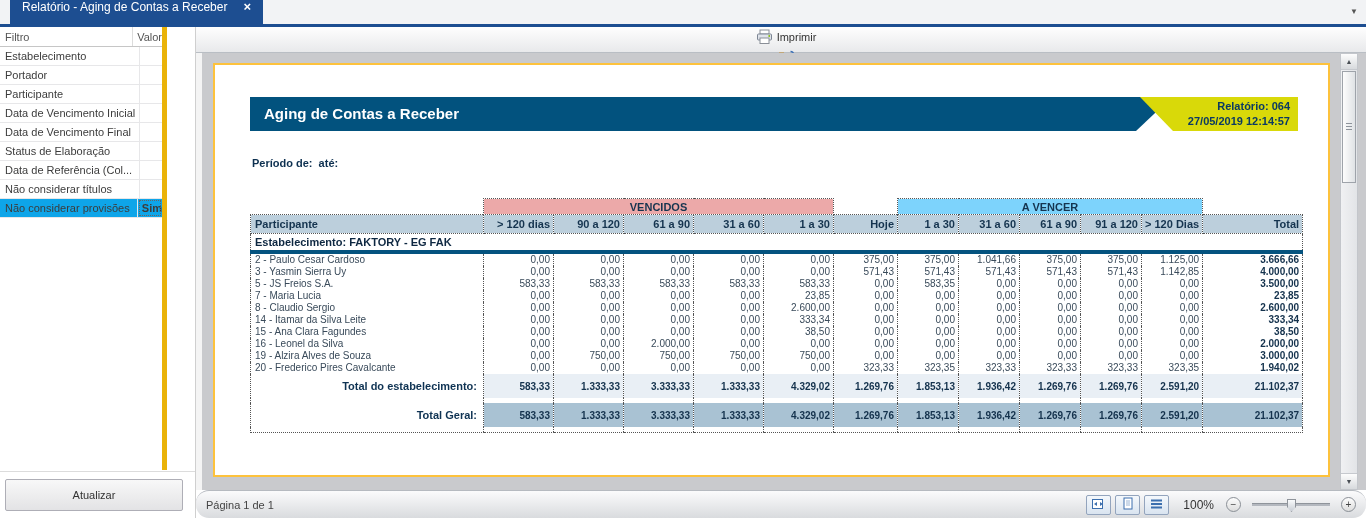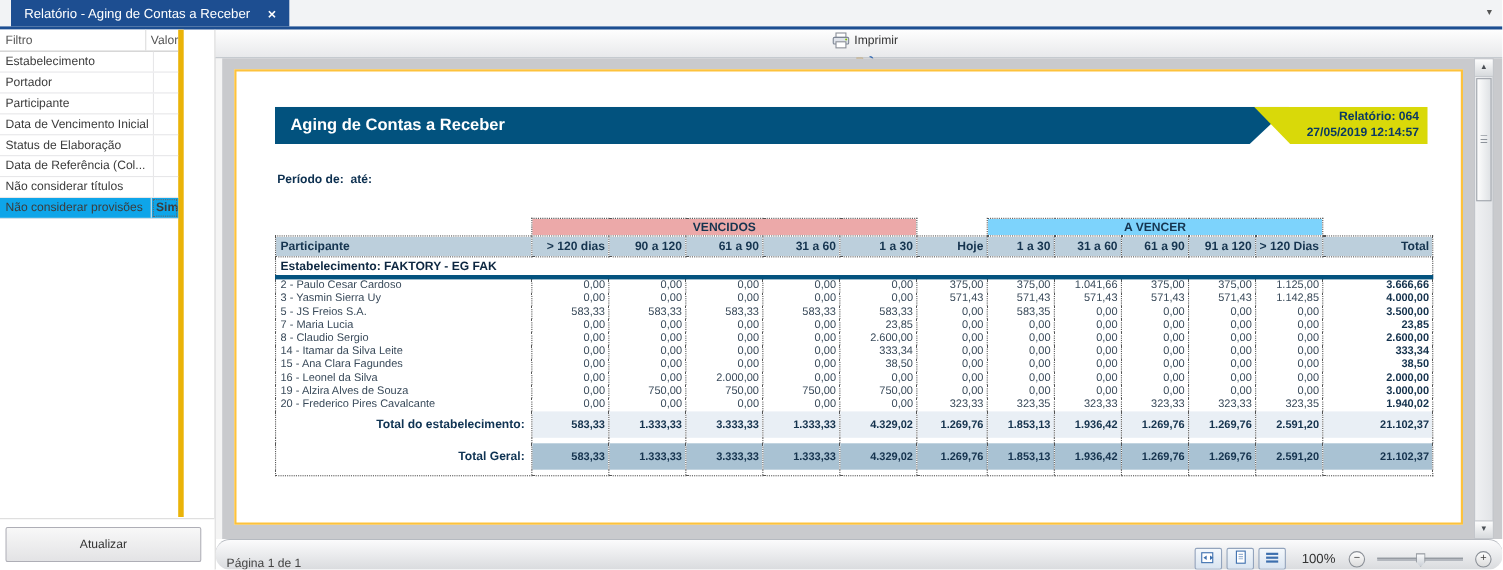--- a/index.html
+++ b/index.html
@@ -2,21 +2,21 @@
 <html><head>
 <meta charset="utf-8">
 <style>
   * { margin:0; padding:0; box-sizing:border-box; }
   body { font-family:"Liberation Sans", sans-serif; background:#fff; }
   .app { position:relative; width:1366px; height:518px; overflow:hidden; background:#fff; font-size:11px; color:#333; }
 
   
   .tabbar { position:absolute; left:0; top:0; right:0; height:24px; background:#f2f3f5; }
   .tab { position:absolute; left:10px; top:0; height:24px; background:#1d4e91; color:#fff;
-         display:flex; align-items:center; gap:16px; padding:0 12px; font-size:12px; cursor:default; }
+         display:flex; gap:16px; padding:0 12px; font-size:12px; cursor:default; }
   .tab-close { font-size:13px; font-weight:bold; line-height:1; }
   .tab-underline { position:absolute; left:0; top:24px; right:0; height:3px; background:#1d4e91; }
   .tab-dd { position:absolute; right:8px; top:7px; font-size:8px; color:#555; }
 
   
   .sidebar { position:absolute; left:0; top:27px; width:196px; bottom:0; background:#fff; border-right:1px solid #cfcfcf; }
   .filter-grid { position:absolute; left:0; top:0; width:167px; bottom:48px; border-right:5px solid #eab308; background:#fff; }
   .fg-header { display:flex; height:20px; border-bottom:1px solid #c6c6c6; color:#555; align-items:center; }
   .fg-header .c1 { width:140px; padding-left:5px; border-right:1px solid #dcdcdc; height:100%; display:flex; align-items:center; }
   .fg-header .c2 { flex:1; padding-left:4px;text-align:center; }
@@ -86,21 +86,21 @@
           background:linear-gradient(#fdfdfd,#d7dadd); font-size:7px; color:#4a4f55; }
   .sbtn.up { top:0; border-bottom:1px solid #c6c9ce; }
   .sbtn.down { bottom:0; border-top:1px solid #c6c9ce; }
   .sthumb { position:absolute; top:17px; left:1px; right:1px; height:112px; background:linear-gradient(90deg,#fdfdfd,#dfe2e5);
             border:1px solid #9ea3aa; }
   .sthumb::after { content:""; position:absolute; left:3px; right:3px; top:50%; height:8px; margin-top:-4px;
             background:repeating-linear-gradient(#8d939b 0 1px, transparent 1px 3px); }
 
   
   .statusbar { position:absolute; left:0; right:0; bottom:0; height:28px; background:linear-gradient(#fbfbfc,#d9dbde);
-               border-top:1px solid #b6bac0; display:flex; align-items:flex-end; padding:0 10px; color:#444;border-radius:13px; }
+               border-top:1px solid #b6bac0; display:flex; align-items:center; padding:0 10px; color:#444;border-radius:13px; }
   .sb-right { margin-left:auto; display:flex; align-items:center; gap:4px; }
   .vbtn { width:25px; height:20px; border:1px solid #93a4bd; background:linear-gradient(#f4f8fc,#d9e4f0);
           border-radius:2px; display:flex; align-items:center; justify-content:center; }
   .zoom-pct { margin:0 8px 0 10px; font-size:12px; color:#333; }
   .zbtn { width:15px; height:15px; border:1px solid #8a8f96; border-radius:50%; background:linear-gradient(#fdfdfd,#dcdcdc);
           display:flex; align-items:center; justify-content:center; font-size:10px; color:#444; line-height:1; }
   .ztrack { position:relative; width:78px; height:3px; background:#b4b8bf; border-top:1px solid #8f949b; margin:0 7px; }
   .zthumb { position:absolute; left:50%; top:-5px; width:9px; height:13px; margin-left:-4px;
             background:linear-gradient(#fafbfc,#c9ced5); border:1px solid #8f949b;
             clip-path:polygon(0 0,100% 0,100% 62%,50% 100%,0 62%); }
@@ -132,20 +132,24 @@
       <div class="fg-row">
         <span class="c1">Portador</span>
         <span class="c2"></span>
       </div>
       <div class="fg-row">
         <span class="c1">Participante</span>
         <span class="c2"></span>
       </div>
       <div class="fg-row">
         <span class="c1">Data de Vencimento Inicial</span>
+        <span class="c2"></span>
+      </div>
+      <div class="fg-row">
+        <span class="c1">Data de Vencimento Final</span>
         <span class="c2"></span>
       </div>
       <div class="fg-row">
         <span class="c1">Status de Elaboração</span>
         <span class="c2"></span>
       </div>
       <div class="fg-row">
         <span class="c1">Data de Referência (Col...</span>
         <span class="c2"></span>
       </div>

